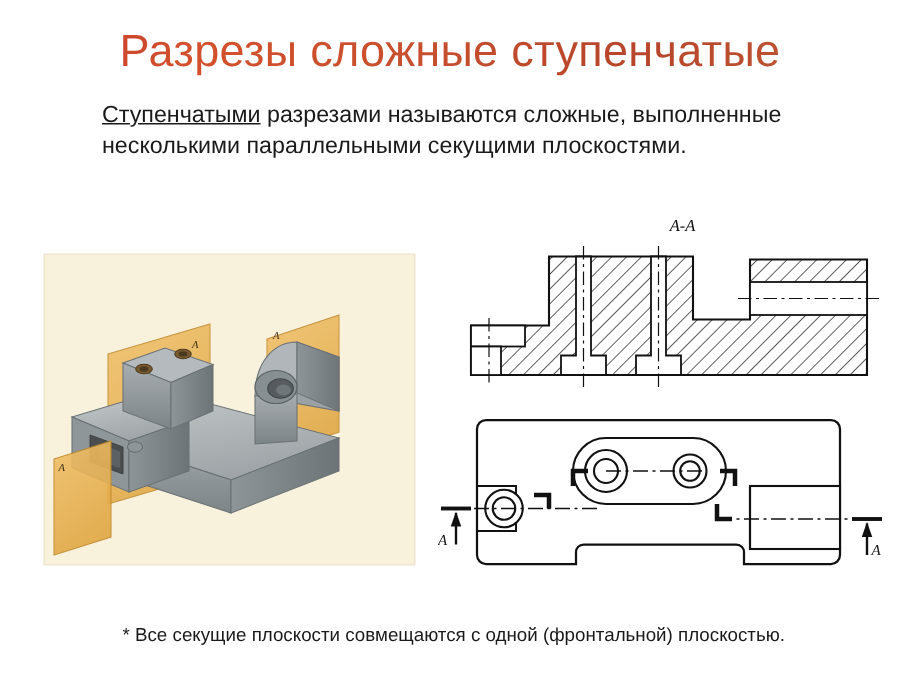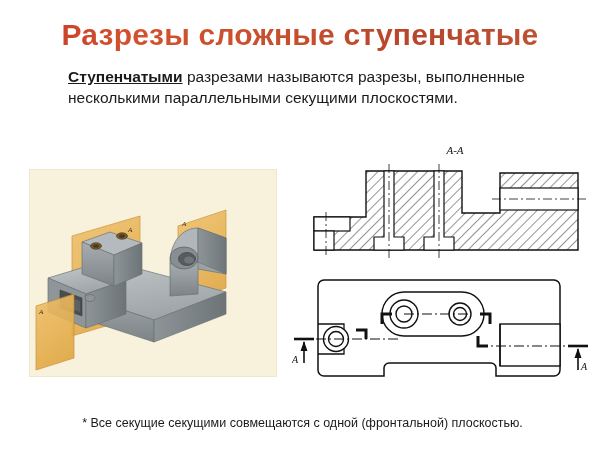--- a/index.html
+++ b/index.html
@@ -17,42 +17,42 @@
   }
 
   
   #slide-title {
     position: absolute;
     left: 0;
     top: 18px;
     width: 600px;
     text-align: center;
     font-size: 30px;
-    font-weight: bold;
+    font-weight: normal;
     letter-spacing: 0.2px;
     white-space: nowrap;
     background-image: linear-gradient(100deg, #c0392b 0%, #d4502c 22%, #c8502e 45%, #b7452b 70%, #c05a36 100%);
     -webkit-background-clip: text;
     background-clip: text;
     color: transparent;
     -webkit-text-fill-color: transparent;
   }
 
   
   #body-text {
     position: absolute;
     left: 68px;
     top: 66px;
     width: 480px;
     font-size: 15.5px;
     line-height: 21px;
     color: #1a1a1a;
   }
   #body-text .kw {
-    font-weight: bold;
+    font-weight: normal;
     text-decoration: underline;
   }
 
   
   #footnote {
     position: absolute;
     left: 30px;
     top: 416px;
     width: 545px;
     text-align: center;
@@ -94,21 +94,21 @@
     font-style: italic;
     fill: #111;
   }
 </style>
 </head>
 <body>
 
 <div id="slide-title">Разрезы сложные ступенчатые</div>
 
 <div id="body-text">
-  <span class="kw">Ступенчатыми</span><span> разрезами называются разрезы, выполненные несколькими параллельными секущими плоскостями.</span>
+  <span class="kw">Ступенчатыми</span><span> разрезами называются сложные, выполненные несколькими параллельными секущими плоскостями.</span>
 </div>
 
 <div id="pictorial">
   <svg width="246" height="206" viewBox="0 0 246 206">
     <defs>
       <linearGradient id="metalTop" x1="0" y1="0" x2="0.5" y2="1">
         <stop offset="0%" stop-color="#c3c8ca"></stop>
         <stop offset="100%" stop-color="#9ea4a7"></stop>
       </linearGradient>
       <linearGradient id="metalFront" x1="0" y1="0" x2="0" y2="1">
@@ -271,13 +271,13 @@
 
     <g>
       <line x1="276" y1="78" x2="296" y2="78" stroke="#111" stroke-width="2.6"></line>
       <line x1="286" y1="102" x2="286" y2="81" stroke="#111" stroke-width="1.6"></line>
       <polygon points="286,80 282.5,90 289.5,90" fill="#111"></polygon>
       <text x="289" y="102" font-size="10">A</text>
     </g>
   </svg>
 </div>
 
-<div id="footnote">* Все секущие секущими совмещаются с одной (фронтальной) плоскостью.</div>
+<div id="footnote">* Все секущие плоскости совмещаются с одной (фронтальной) плоскостью.</div>
 
 </body></html>

